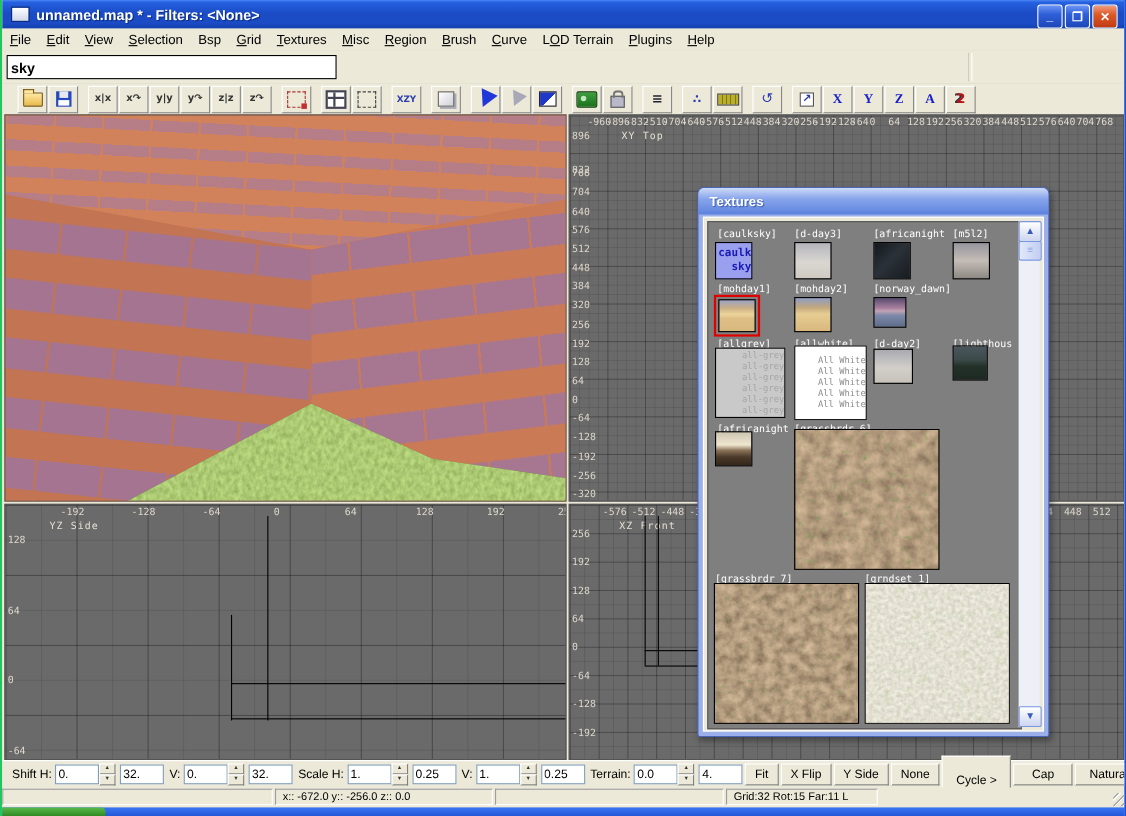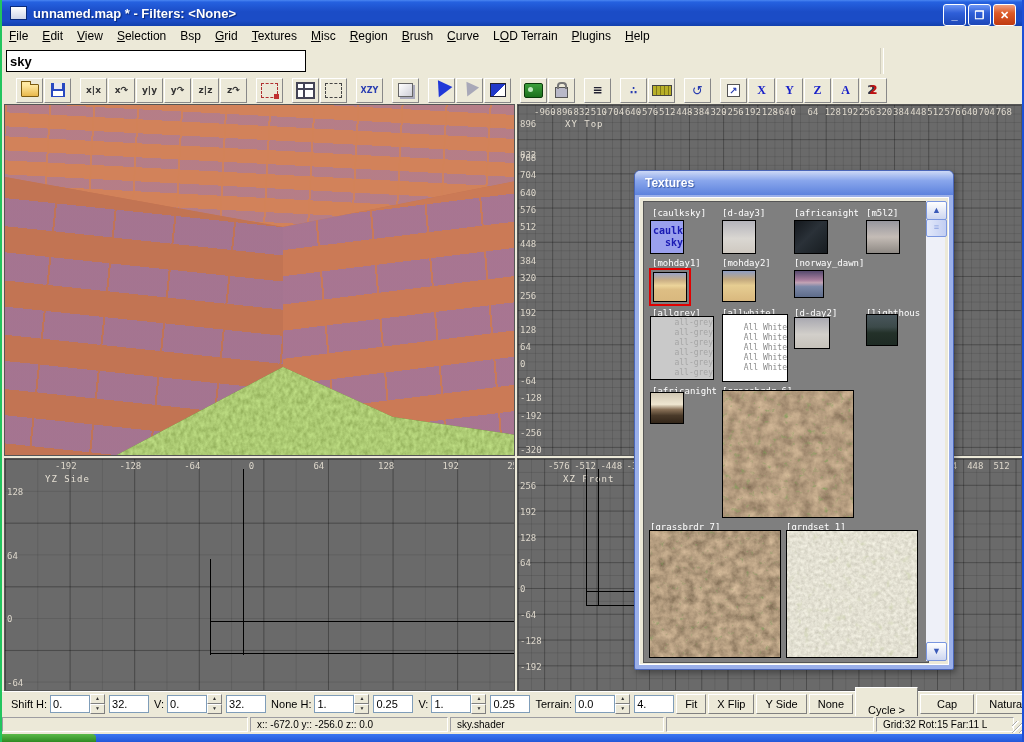--- a/index.html
+++ b/index.html
@@ -539,21 +539,21 @@
         <b>▼</b>
       </span>
     <input class="numfield" value="32." style="">
     <label>V:</label>
     <input class="numfield" value="0." style="">
     <span class="spin">
         <b>▲</b>
         <b>▼</b>
       </span>
     <input class="numfield" value="32." style="">
-    <label>None H:</label>
+    <label>Scale H:</label>
     <input class="numfield" value="1." style="">
     <span class="spin">
         <b>▲</b>
         <b>▼</b>
       </span>
     <input class="numfield" value="0.25" style="">
     <label>V:</label>
     <input class="numfield" value="1." style="">
     <span class="spin">
         <b>▲</b>
@@ -574,21 +574,20 @@
     <span class="csep"></span>
     <button class="cbtn" style="padding:16px 12px">Cycle &gt;</button>
     <button class="cbtn" style="padding:0 16px">Cap</button>
     <button class="cbtn" style="padding:0 12px">Natural</button>
 
   </div>
 
   <div id="statusbar">
     <div class="spanel" style="width:246px"></div>
     <div class="spanel" style="width:198px">x:: -672.0  y:: -256.0  z:: 0.0</div>
-    <div class="spanel" style="width:214px">sky.shader</div>
     <div class="spanel" style="width:208px"></div>
     <div class="spanel" style="width:138px">Grid:32 Rot:15 Far:11 L</div>
     <div id="grip"></div>
   </div>
 
   <div id="taskbar">
     <div id="start-frag"></div>
   </div>
 
 </div>

